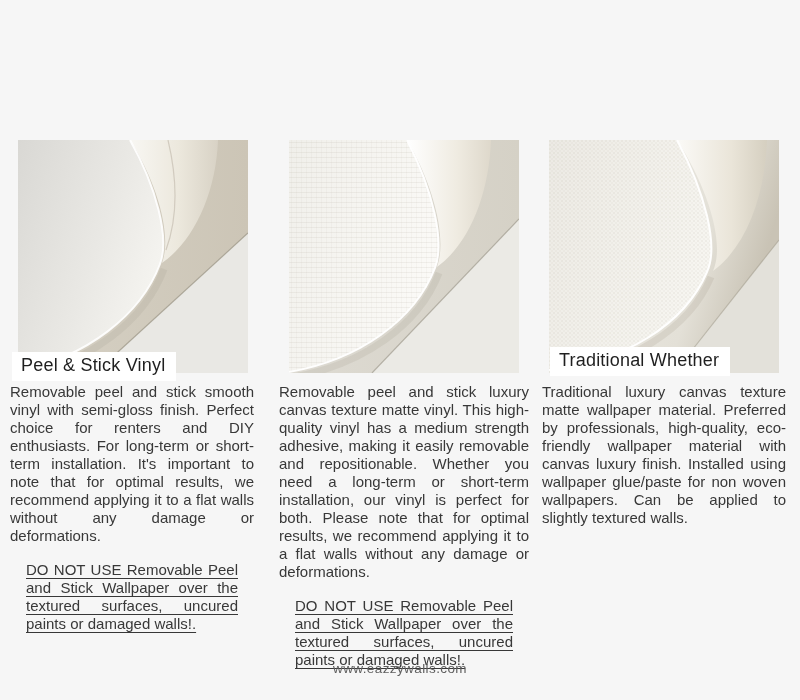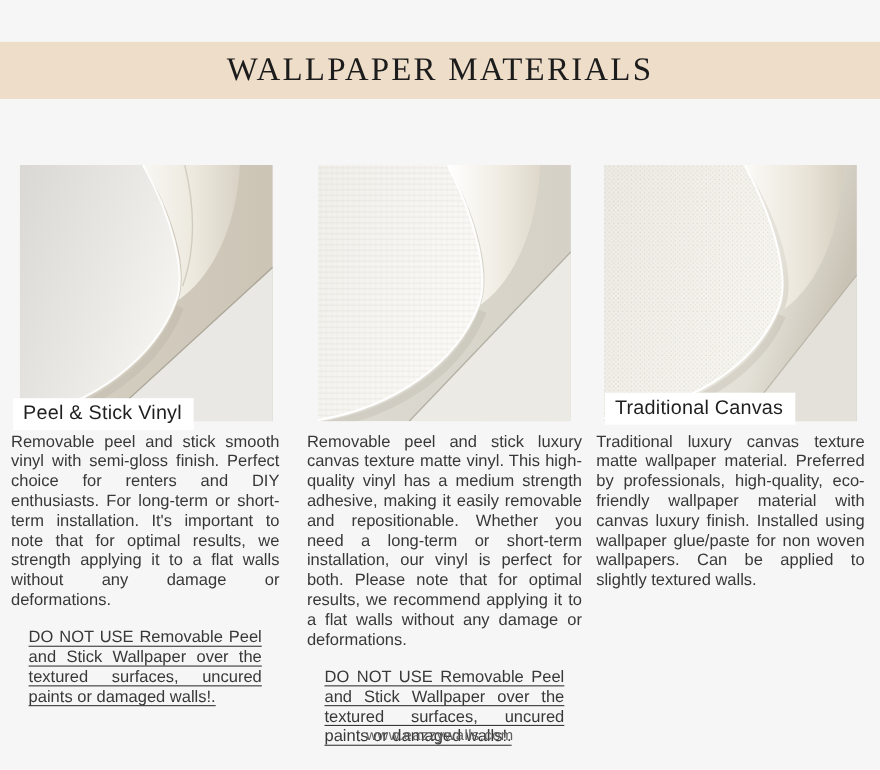--- a/index.html
+++ b/index.html
@@ -4,21 +4,21 @@
 <style>
   html,body{margin:0;padding:0;}
   body{font-family:"Liberation Sans",sans-serif;background:#e9e9e9;}
   .canvas{position:relative;width:800px;height:700px;background:#f6f6f6;overflow:hidden;}
 
   .banner{position:absolute;top:38px;left:0;width:800px;height:52px;background:#eeddc8;
           display:flex;align-items:center;justify-content:center;}
   .banner h1{margin:0;font-family:"Liberation Serif",serif;font-weight:400;
              font-size:30px;letter-spacing:2px;color:#1c1c1c;}
 
-  .col{position:absolute;top:150px;}
+  .col{position:absolute;top:140px;}
   .col1{left:10px;width:244px;}
   .col2{left:279px;width:250px;}
   .col3{left:542px;width:244px;}
 
   .photo-wrap{position:relative;width:230px;height:233px;}
   .col1 .photo-wrap{margin-left:8px;}
   .col2 .photo-wrap{margin-left:10px;}
   .col3 .photo-wrap{margin-left:7px;}
   .photo-wrap svg{display:block;width:230px;height:233px;}
 
@@ -34,23 +34,20 @@
            text-decoration:underline;text-decoration-thickness:1.3px;text-underline-offset:3px;}
 
   .footer{position:absolute;top:661px;left:0;width:800px;text-align:center;
           color:#5f5f5f;font-size:13.5px;letter-spacing:0.4px;}
 </style>
 </head>
 <body>
 
 <div class="canvas" style="background: rgb(246, 246, 246);">
 
-  <div class="banner" style="background: rgb(238, 221, 200);">
-    <h1 style="color: rgb(28, 28, 28);">WALLPAPER MATERIALS</h1>
-  </div>
 
   <div class="col col1">
     <div class="photo-wrap">
       <svg viewBox="0 0 230 233" preserveAspectRatio="none" aria-hidden="true">
         <defs>
           <linearGradient id="v-wall" x1="0" y1="0" x2="1" y2="0">
             <stop offset="0" stop-color="#d7d2c6"></stop>
               <stop offset="1" stop-color="#ccc5b6"></stop>
           </linearGradient>
           <linearGradient id="v-flap" x1="0" y1="0" x2="1" y2="0">
@@ -68,21 +65,21 @@
         <path d="M230,93 L230,233 L77,233 Z" fill="#e9e8e4"></path>
         <line x1="230" y1="93" x2="77" y2="233" stroke="#948e7e" stroke-width="1.2" opacity="0.65"></line>
         <path d="M112,0 C140,44 154,96 144,123 C176,101 198,53 200,0 Z" fill="url(#v-flap)"></path>
         <path d="M150,0 C159,38 160,77 148,110" stroke="#cec8bb" stroke-width="1.2" fill="none" opacity="0.9"></path>
         <path d="M142,124 C123,175 69,217 0,231" stroke="#a8a295" stroke-width="7" opacity="0.22" fill="none" transform="translate(4,5)"></path>
         <path d="M0,0 L112,0 C138,46 152,98 142,124 C123,175 69,217 0,231 Z" fill="url(#v-sheet)"></path>
         <path d="M112,0 C138,46 152,98 142,124 C123,175 69,217 0,231" stroke="#ffffff" stroke-width="2" fill="none" opacity="0.9"></path>
       </svg>
       <div class="label">Peel &amp; Stick Vinyl</div>
     </div>
-    <p class="desc">Removable peel and stick smooth vinyl with semi-gloss finish. Perfect choice for renters and DIY enthusiasts. For long-term or short-term installation. It's important to note that for optimal results, we strength applying it to a flat walls without any damage or deformations.</p>
+    <p class="desc">Removable peel and stick smooth vinyl with semi-gloss finish. Perfect choice for renters and DIY enthusiasts. For long-term or short-term installation. It's important to note that for optimal results, we recommend applying it to a flat walls without any damage or deformations.</p>
     <p class="warning">DO NOT USE Removable Peel and Stick Wallpaper over the textured surfaces, uncured paints or damaged walls!.</p>
   </div>
 
   <div class="col col2">
     <div class="photo-wrap">
       <svg viewBox="0 0 230 233" preserveAspectRatio="none" aria-hidden="true">
         <defs>
           <linearGradient id="c-wall" x1="0" y1="0" x2="1" y2="0">
             <stop offset="0" stop-color="#dedbd3"></stop>
               <stop offset="1" stop-color="#d5d1c6"></stop>
@@ -140,21 +137,21 @@
         </defs>
         <rect width="230" height="233" fill="url(#t-wall)"></rect>
         <path d="M230,100 L230,233 L125,233 Z" fill="#e3e1da"></path>
         <line x1="230" y1="100" x2="125" y2="233" stroke="#9b9585" stroke-width="1.1" opacity="0.5"></line>
         <path d="M128,0 C160,50 176,104 164,131 C198,106 216,55 218,0 Z" fill="url(#t-flap)"></path>
         <path d="M158,132 C136,184 76,222 0,230" stroke="#a39d8e" stroke-width="7" opacity="0.2" fill="none" transform="translate(4,5)"></path>
         <path d="M0,0 L128,0 C156,52 170,106 158,132 C136,184 76,222 0,230 Z" fill="url(#t-sheet)"></path>
         <path d="M0,0 L128,0 C156,52 170,106 158,132 C136,184 76,222 0,230 Z" fill="url(#t-dots)"></path>
         <path d="M128,0 C156,52 170,106 158,132 C136,184 76,222 0,230" stroke="#ffffff" stroke-width="2" fill="none" opacity="0.95"></path>
       </svg>
-      <div class="label">Traditional Canvas</div>
+      <div class="label">Traditional Whether</div>
     </div>
     <p class="desc">Traditional luxury canvas texture matte wallpaper material. Preferred by professionals, high-quality, eco-friendly wallpaper material with canvas luxury finish. Installed using wallpaper glue/paste for non woven wallpapers. Can be applied to slightly textured walls.</p>
     <p class="warning"></p>
   </div>
 
   <div class="footer">www.eazzywalls.com</div>
 
 </div>
 
 </body></html>

